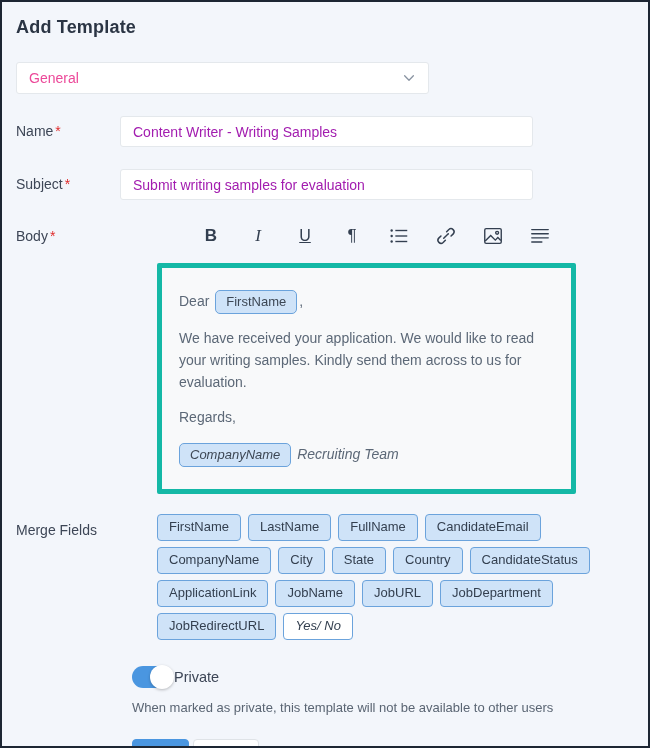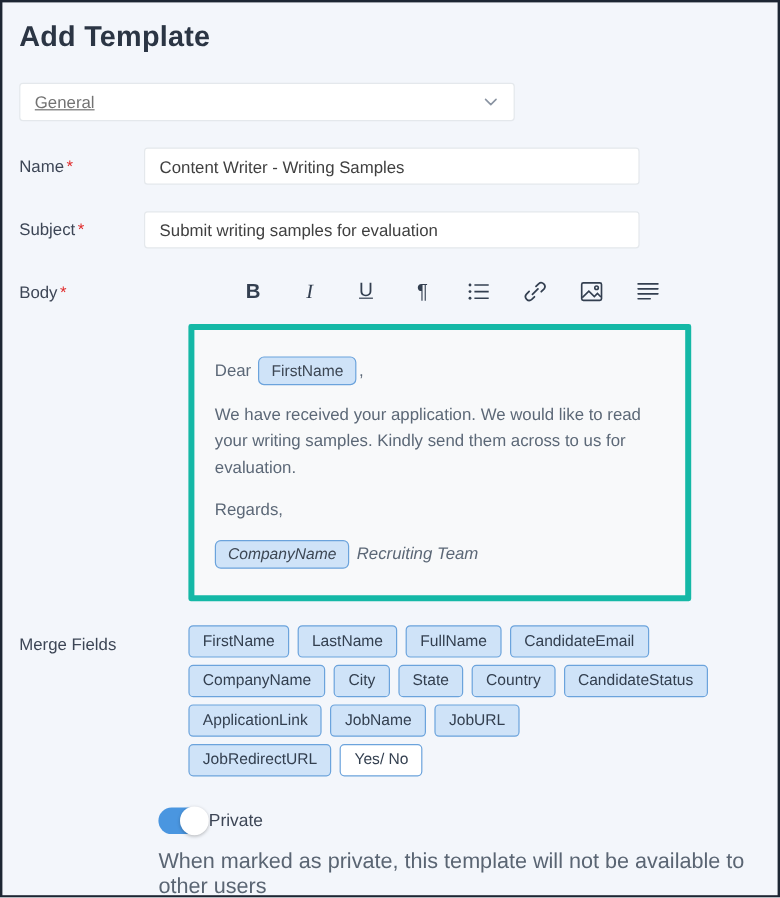--- a/index.html
+++ b/index.html
@@ -8,40 +8,40 @@
     width:650px;height:748px;
     border:2px solid #1d2633;
     background:#f3f6fb;
     font-family:"Liberation Sans", sans-serif;
     color:#3f4a5a;
     padding:13px 14px;
     overflow:hidden;
     position:relative;
   }
   .page-title{
-    font-size:24px;font-weight:700;color:#2b3544;
+    font-size:18px;font-weight:700;color:#2b3544;
     margin:2px 0 24px 0;letter-spacing:.2px;
   }
   .form-row{display:flex;margin-bottom:22px;}
   .form-row.center{align-items:center;}
   .form-row.top{align-items:flex-start;gap:37px;}
   .label-col{width:104px;flex:0 0 104px;padding-right:12px;font-size:14px;color:#3d4656;line-height:1.45;}
   .label-col.narrow{flex-basis:104px;}
   .label-col.narrow .label-text{display:inline-block;max-width:70px;}
   .req{color:#e02b2b;margin-left:2px;font-size:14px;}
   .field-col{width:413px;flex:0 0 413px;}
 
   .select-box{
     height:32px;background:#fff;border:1px solid #e4e8ec;border-radius:3px;
     display:flex;align-items:center;justify-content:space-between;
-    padding:0 12px;font-size:14px;color:#737373;cursor:pointer;text-decoration:underline;
+    padding:0 12px;font-size:14px;color:#ec4899;cursor:pointer;
   }
   .text-input{
     width:100%;height:31px;background:#fff;border:1px solid #e4e8ec;border-radius:3px;
-    padding:0 12px;font-size:14px;color:#404040;font-family:"Liberation Sans",sans-serif;outline:none;
+    padding:0 12px;font-size:14px;color:#a21caf;font-family:"Liberation Sans",sans-serif;outline:none;
   }
 
   .toolbar{display:flex;align-items:center;gap:23px;padding:2px 0 0 42px;margin-bottom:15px;}
   .tbtn{width:24px;height:24px;display:flex;align-items:center;justify-content:center;color:#333f50;cursor:pointer;}
   .tbtn .g-bold{font-weight:700;font-size:17px;}
   .tbtn .g-italic{font-style:italic;font-family:"Liberation Serif",serif;font-size:17px;}
   .tbtn .g-under{text-decoration:underline;font-size:16px;}
   .tbtn .g-para{font-size:17px;}
 
   .editor{
@@ -53,32 +53,32 @@
     display:inline-block;background:#cfe3f8;border:1px solid #6ba3dc;border-radius:5px;
     padding:2px 10px;font-size:13px;color:#3d4754;margin:0 2px;line-height:1.4;
   }
 
   .chips-wrap{display:flex;flex-direction:column;gap:6px;}
   .chip-row{display:flex;gap:7px;}
   .chip{
     background:#cfe3f8;border:1px solid #6ba3dc;border-radius:4px;
     padding:3px 11px;font-size:13px;color:#333f4f;cursor:pointer;white-space:nowrap;line-height:1.45;
   }
-  .chip.plain{background:#fff;}
+  .chip.plain{background:#fff;font-style:italic;}
 
   .privacy-row{margin:26px 0 0 116px;display:flex;align-items:center;gap:2px;}
   .toggle{
     width:40px;height:22px;border-radius:11px;background:#4a96e0;position:relative;cursor:pointer;flex:0 0 40px;
   }
   .toggle .knob{
     position:absolute;top:-1px;right:-2px;width:24px;height:24px;border-radius:50%;
     background:#fff;box-shadow:0 1px 3px rgba(0,0,0,.25);
   }
   .toggle-label{font-size:14.5px;color:#3d4656;}
-  .helper-text{margin:12px 0 0 116px;font-size:18px;color:#5a6573;}
+  .helper-text{margin:12px 0 0 116px;font-size:13px;color:#5a6573;}
 
   .actions{margin:24px 0 0 116px;display:flex;gap:4px;}
   .btn{height:35px;border-radius:4px;font-size:15px;display:flex;align-items:center;justify-content:center;cursor:pointer;font-family:"Liberation Sans",sans-serif;}
   .btn-save{width:57px;background:#4a96e0;color:#fff;border:1px solid #4a96e0;}
   .btn-cancel{width:66px;background:#fff;color:#6a7382;border:1px solid #dfe3e7;}
 </style>
 </head>
 <body>
 
 <div class="frame">
@@ -196,20 +196,21 @@
           <span class="chip">CompanyName</span>
           <span class="chip">City</span>
           <span class="chip">State</span>
           <span class="chip">Country</span>
           <span class="chip">CandidateStatus</span>
         </div>
         <div class="chip-row">
           <span class="chip">ApplicationLink</span>
           <span class="chip">JobName</span>
           <span class="chip">JobURL</span>
+          <span class="chip">JobDepartment</span>
         </div>
         <div class="chip-row">
           <span class="chip">JobRedirectURL</span>
           <span class="chip plain">Yes/ No</span>
         </div>
       </div>
     </div>
   </div>
 
   <div class="privacy-row">

